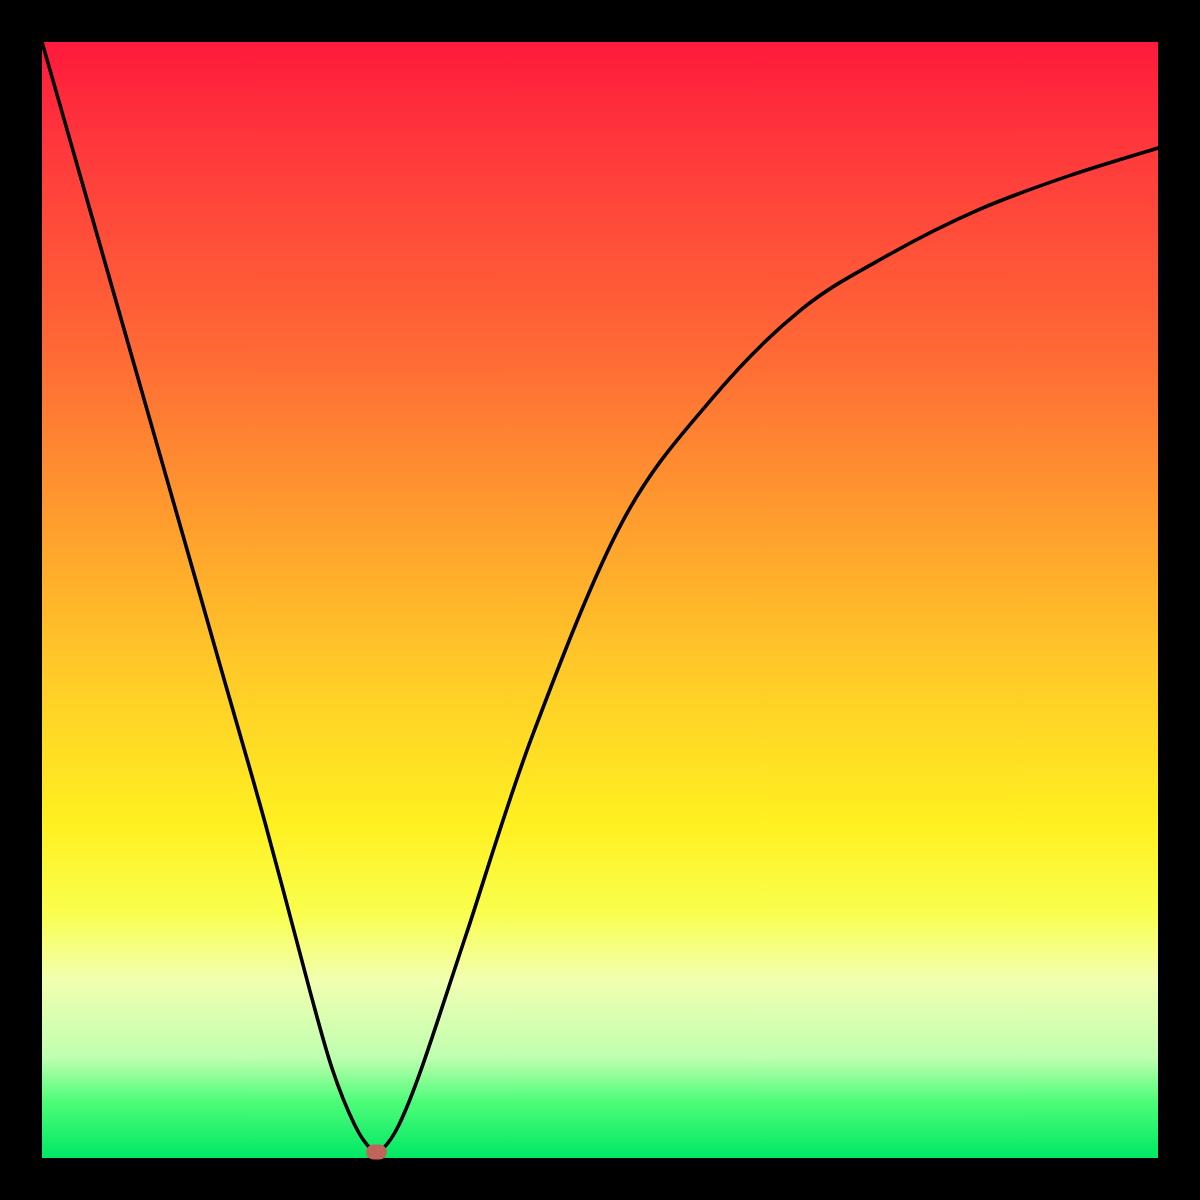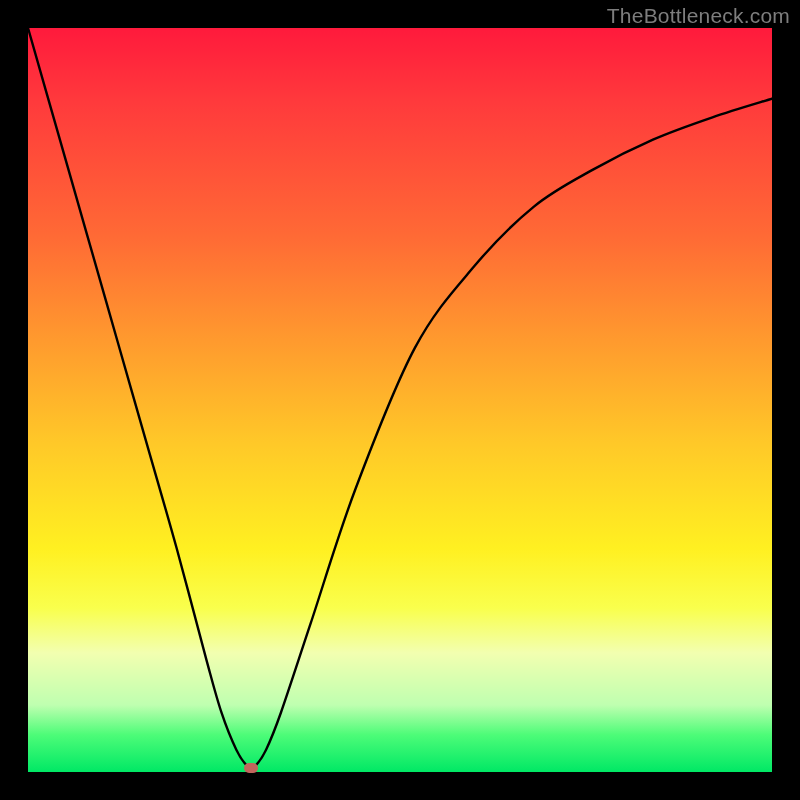--- a/index.html
+++ b/index.html
@@ -68,14 +68,13 @@
 </head>
 <body>
 
 <div class="frame">
   <div class="plot">
     <svg class="curve" viewBox="0 0 744 744" preserveAspectRatio="none">
       <path d="M 0.00 0.00 C 4.96 17.36, 19.84 69.44, 29.76 104.16 C 39.68 138.88, 49.60 173.60, 59.52 208.32 C 69.44 243.04, 79.36 277.76, 89.28 312.48 C 99.20 347.20, 109.12 381.92, 119.04 416.64 C 128.96 451.36, 138.88 484.84, 148.80 520.80 C 158.72 556.76, 171.12 605.12, 178.56 632.40 C 186.00 659.68, 188.48 669.60, 193.44 684.48 C 198.40 699.36, 203.98 712.75, 208.32 721.68 C 212.66 730.61, 216.38 735.32, 219.48 738.05 C 222.58 740.78, 223.82 740.78, 226.92 738.05 C 230.02 735.32, 233.74 730.61, 238.08 721.68 C 242.42 712.75, 245.52 705.56, 252.96 684.48 C 260.40 663.40, 270.32 632.40, 282.72 595.20 C 295.12 558.00, 310.00 507.16, 327.36 461.28 C 344.72 415.40, 367.04 357.12, 386.88 319.92 C 406.72 282.72, 426.56 261.64, 446.40 238.08 C 466.24 214.52, 486.08 194.68, 505.92 178.56 C 525.76 162.44, 545.60 152.52, 565.44 141.36 C 585.28 130.20, 605.12 120.28, 624.96 111.60 C 644.80 102.92, 664.64 96.10, 684.48 89.28 C 704.32 82.46, 734.08 73.78, 744.00 70.68" fill="none" stroke="#000000" stroke-width="2.4" stroke-linecap="round" stroke-linejoin="round"></path>
     </svg>
     <div class="marker" style="left: 216.2px; top: 734.536px; background: rgb(193, 101, 92);"></div>
   </div>
-  <div class="watermark">TheBottleneck.com</div>
 </div>
 
 </body></html>

